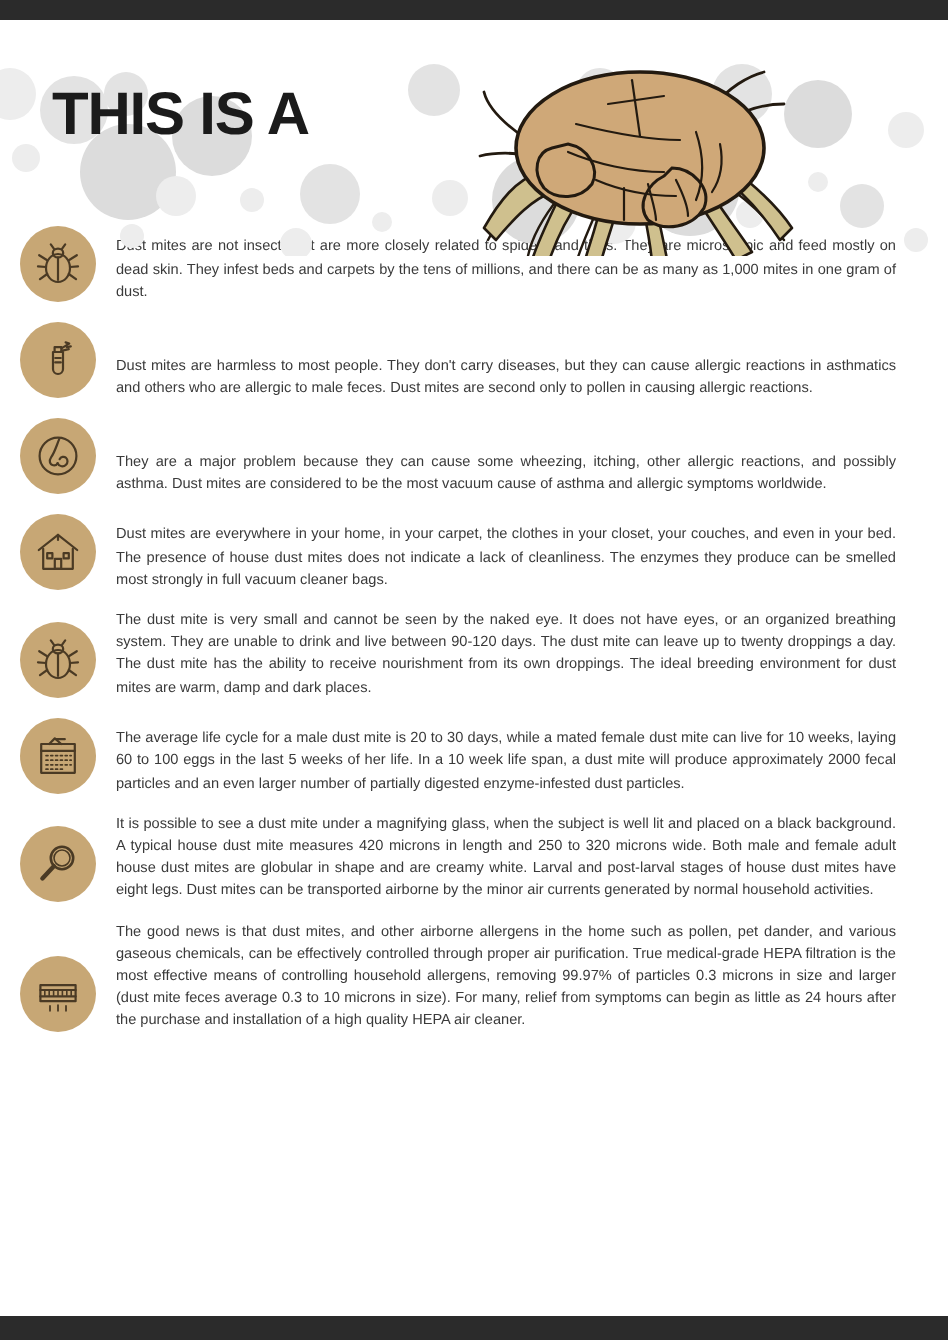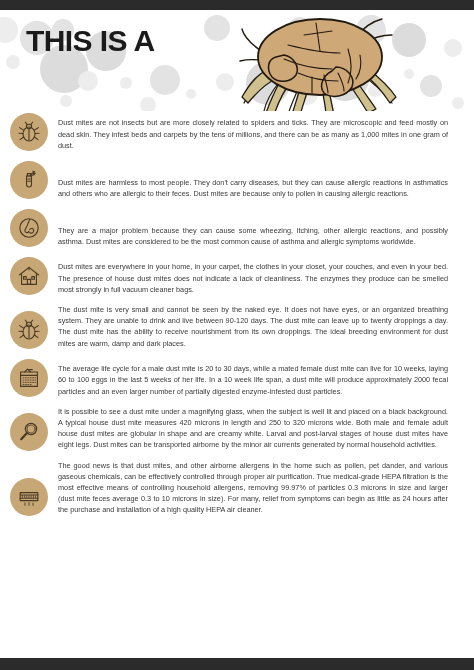--- a/index.html
+++ b/index.html
@@ -36,21 +36,21 @@
     left: 0; bottom: 0;
     width: 474px;
     height: 12px;
     background: #2b2b2b;
     z-index: 30;
   }
 
   
   .header {
     position: absolute;
-    left: 0; top: 11px;
+    left: 0; top: 28px;
     width: 474px;
     height: 100px;
     overflow: hidden;
   }
   .dustcloud {
     position: absolute;
     left: 0; top: 0;
     width: 474px; height: 100px;
     z-index: 1;
   }
@@ -238,34 +238,34 @@
         <div class="icon-circle">
           <svg viewBox="0 0 24 24" width="24" height="24" fill="none" stroke="#4a3a24" stroke-width="1.1" stroke-linecap="round" stroke-linejoin="round">
             <path d="M9.5 8 h5 v8.5 a2.5 2.5 0 0 1 -2.5 2.5 a2.5 2.5 0 0 1 -2.5 -2.5 Z"></path>
             <rect x="10.3" y="5.6" width="3.4" height="2.4"></rect>
             <path d="M13.7 6.2 L17 4.2 M13.7 7.4 L17.4 6.6"></path>
             <path d="M15.8 3.2 L17.6 3.8 M16.4 5.6 L18.4 5.2"></path>
             <path d="M10.6 11 h2.8 M10.6 13.2 h2.8"></path>
           </svg>
         </div>
       </div>
-      <div class="fact-text">Dust mites are harmless to most people. They don't carry diseases, but they can cause allergic reactions in asthmatics and others who are allergic to their feces. Dust mites are because only to pollen in causing allergic reactions.</div>
+      <div class="fact-text">Dust mites are harmless to most people. They don't carry diseases, but they can cause allergic reactions in asthmatics and others who are allergic to male feces. Dust mites are second only to pollen in causing allergic reactions.</div>
     </div>
 
     <div class="fact">
       <div class="icon-col">
         <div class="icon-circle">
           <svg viewBox="0 0 24 24" width="24" height="24" fill="none" stroke="#4a3a24" stroke-width="1.1" stroke-linecap="round" stroke-linejoin="round">
             <circle cx="12" cy="12" r="9.2"></circle>
             <path d="M12.6 3.6 C11.2 7 10.4 10 8.6 12.6 C7.4 14.4 7.8 16.2 9.6 16.6 C10.6 16.8 11.4 16.4 11.8 15.6"></path>
             <path d="M11.8 15.6 C12.6 17.4 14.8 17.6 16 16.4 C17 15.4 17 13.8 16 12.9 C15 12 13.4 12.4 12.8 13.6"></path>
           </svg>
         </div>
       </div>
-      <div class="fact-text">They are a major problem because they can cause some wheezing, itching, other allergic reactions, and possibly asthma. Dust mites are considered to be the most common cause of asthma and allergic symptoms worldwide.</div>
+      <div class="fact-text">They are a major problem because they can cause some wheezing, itching, other allergic reactions, and possibly asthma. Dust mites are considered to be the most vacuum cause of asthma and allergic symptoms worldwide.</div>
     </div>
 
     <div class="fact">
       <div class="icon-col">
         <div class="icon-circle">
           <svg viewBox="0 0 24 24" width="24" height="24" fill="none" stroke="#4a3a24" stroke-width="1.1" stroke-linecap="round" stroke-linejoin="round">
             <path d="M2.4 11 L12 3.4 L21.6 11"></path>
             <path d="M4.6 10.4 V20.4 H19.4 V10.4"></path>
             <rect x="10.4" y="15.4" width="3.2" height="5"></rect>
             <rect x="6.6" y="12.6" width="2.6" height="2.6"></rect>

